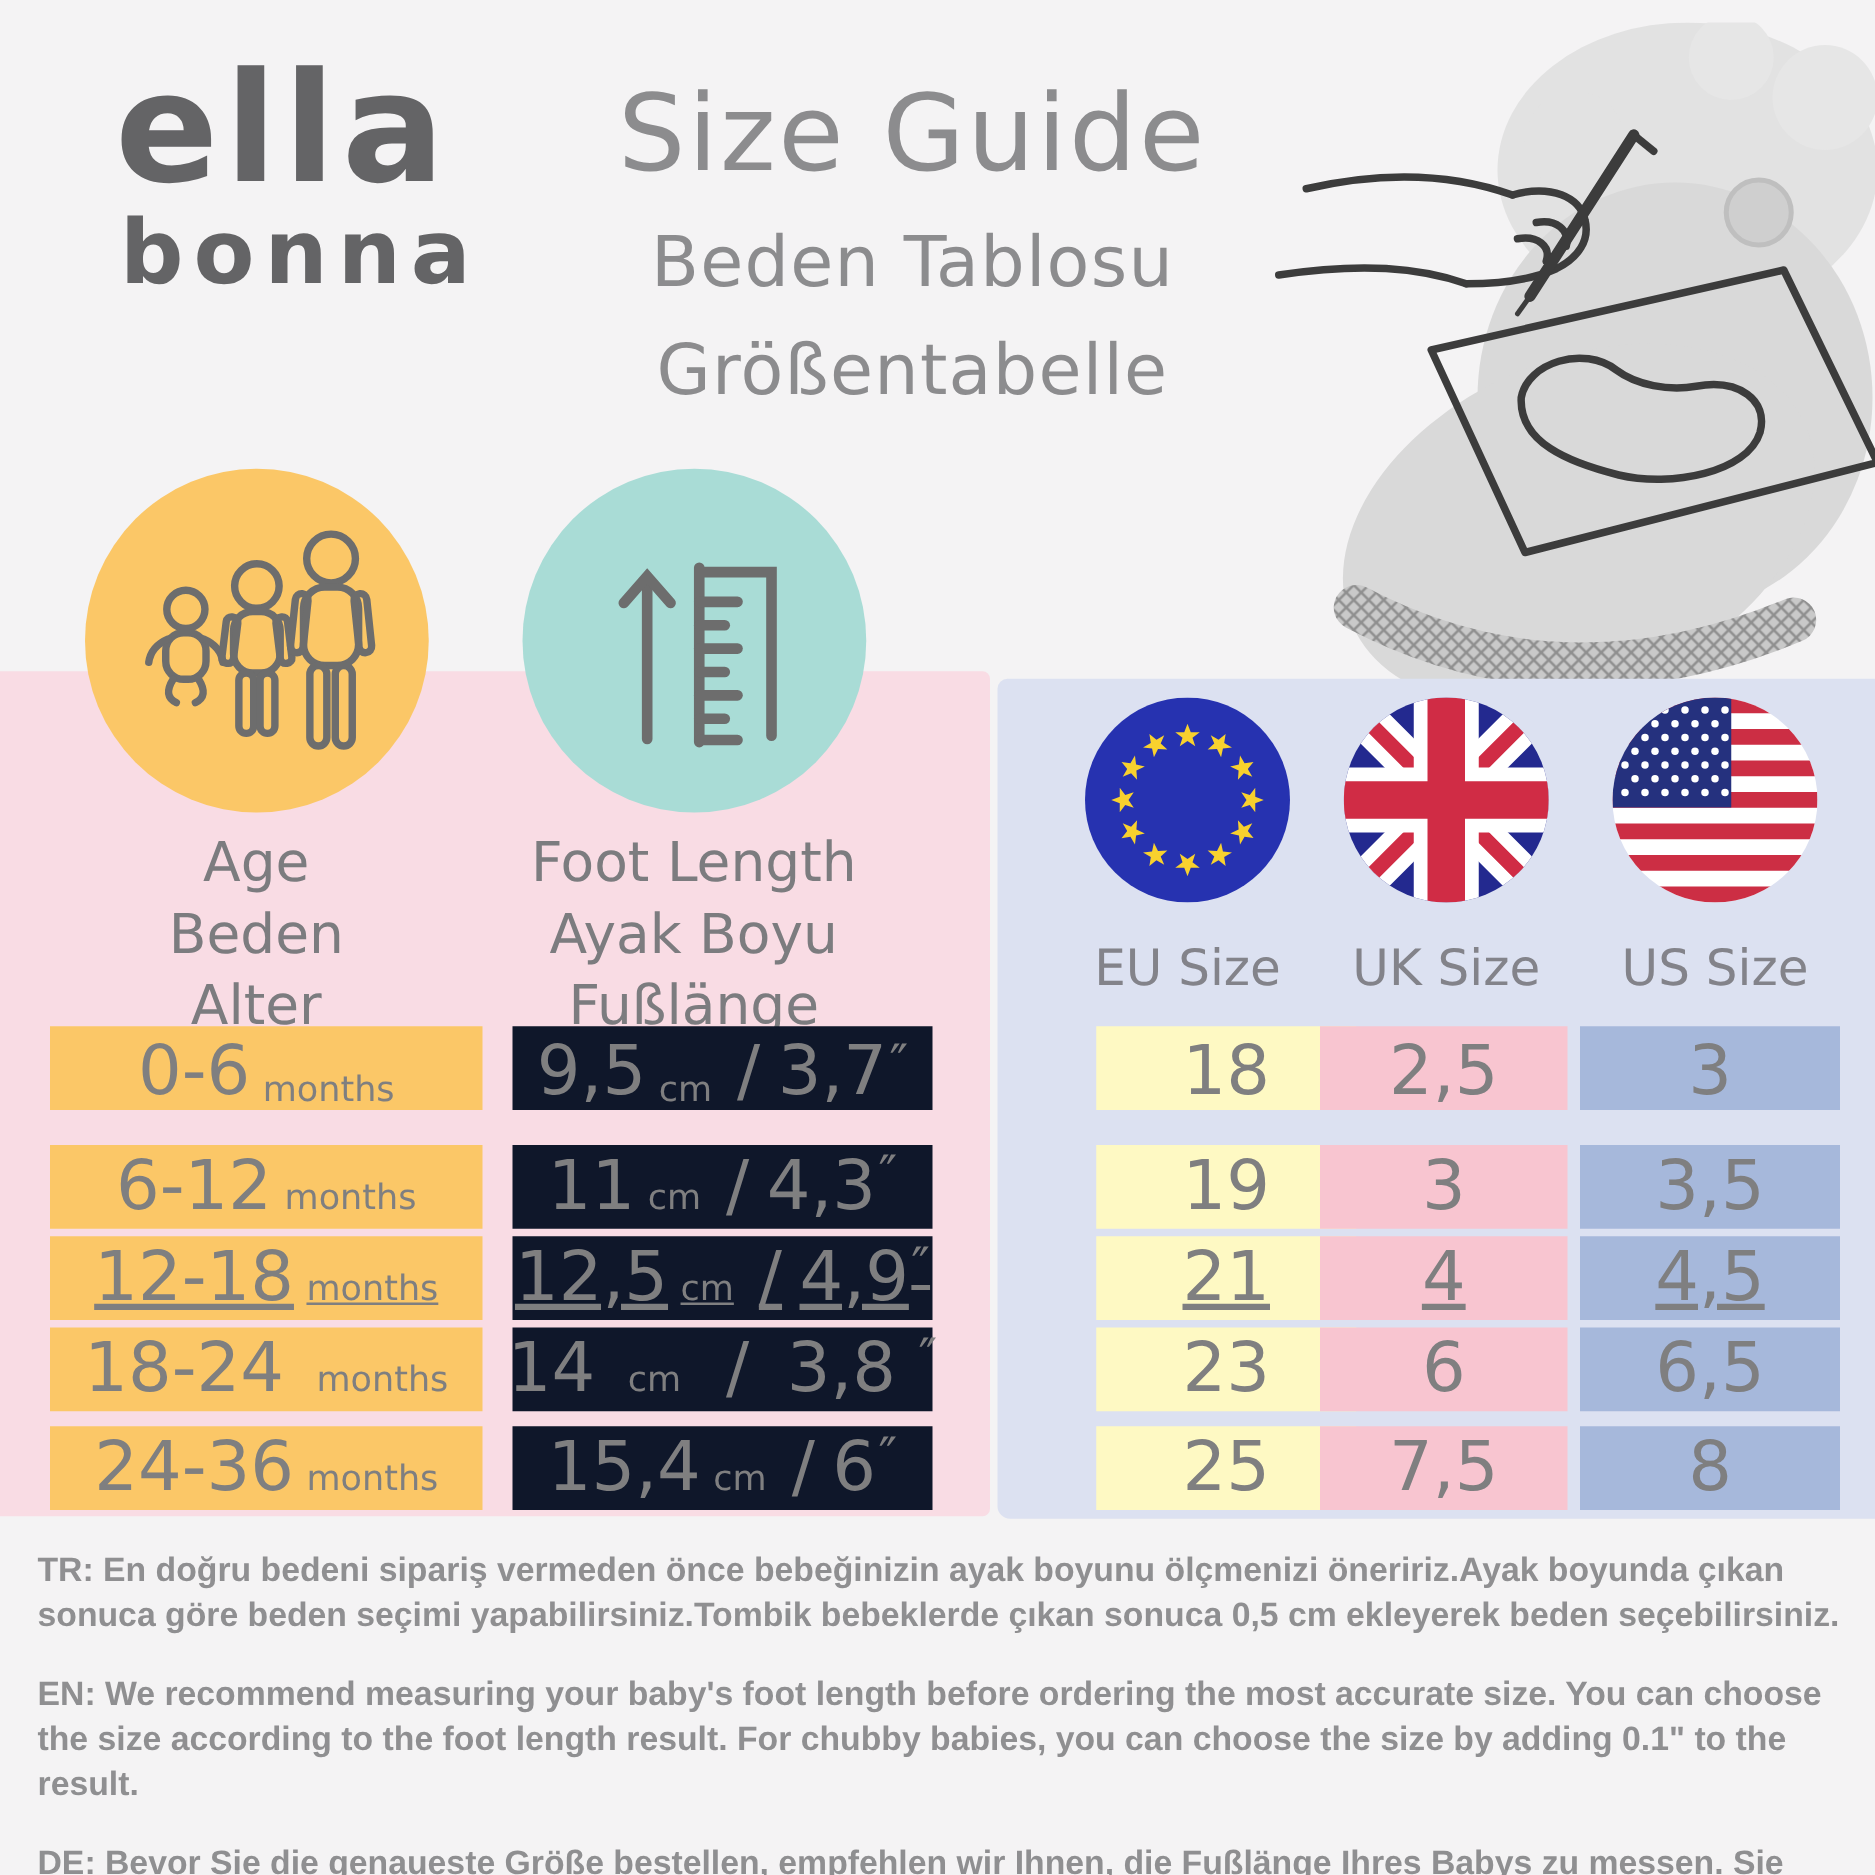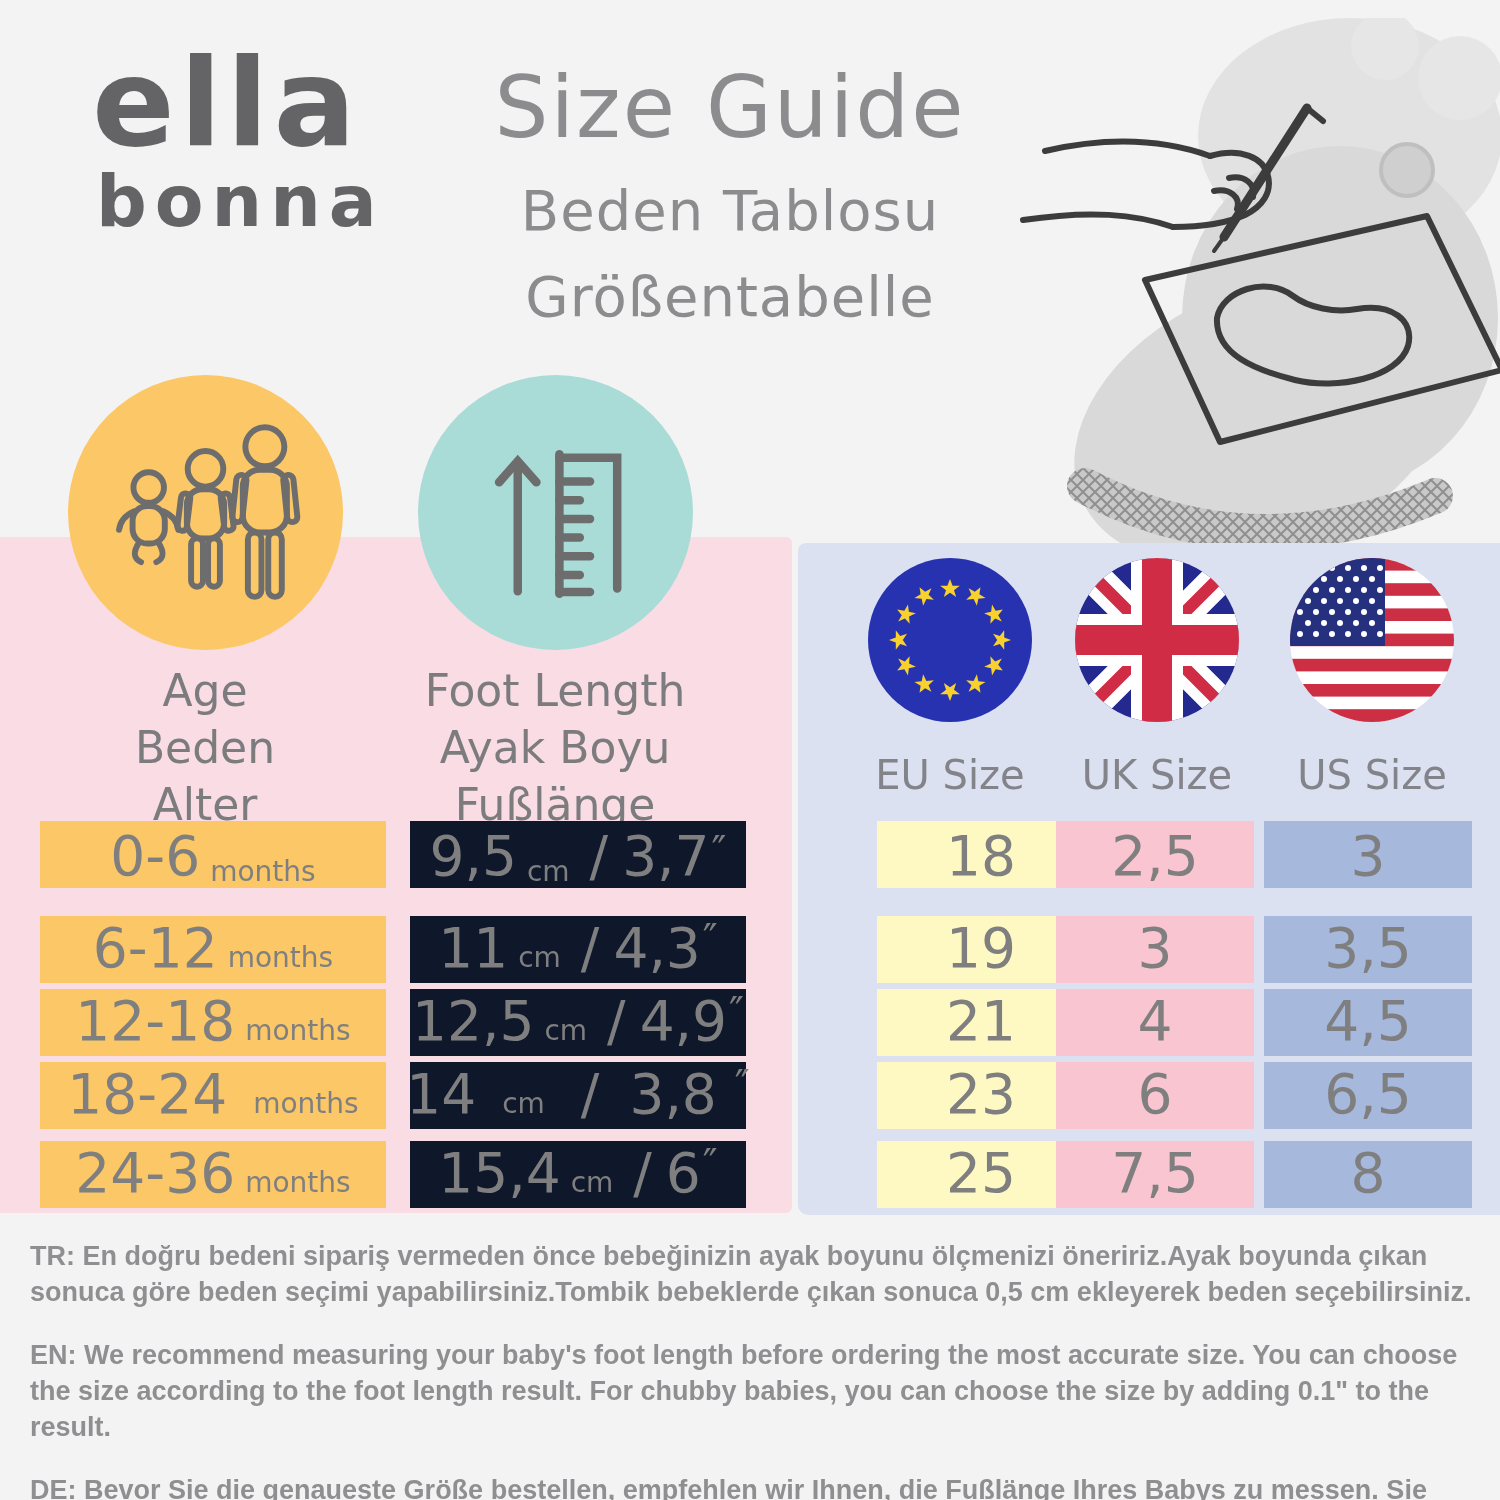--- a/index.html
+++ b/index.html
@@ -38,21 +38,21 @@
   .big{font-size:55px;line-height:64px;}
   .small{font-size:28px;margin-left:10px;}
   .slash{font-size:55px;margin-left:20px;margin-right:14px;}
   .prime{font-size:40px;margin-left:2px;transform:translateY(-14px);}
 
   .cell-age{left:40px;width:346px;background:#fbc767;}
   .cell-foot{left:410px;width:336px;background:#0f172a;}
   .cell-eu{left:836px;width:208px;background:#fef9c3;margin-left:41px;}
   .cell-uk{left:1056px;width:198px;background:#f8c5d0;}
   .cell-us{left:1264px;width:208px;background:#a6b8db;}
-  .r0{top:821px;align-items:flex-end;} .r1{top:916px;} .r2{top:989px;} .r3{top:1062px;gap:16px;} .r4{top:1141px;}
+  .r0{top:821px;align-items:flex-end;} .r1{top:916px;} .r2{top:989px;text-decoration:underline;} .r3{top:1062px;gap:16px;} .r4{top:1141px;}
 
   
   .flag{width:164px;height:164px;top:558px;}
   .flag-eu{left:868px;} .flag-uk{left:1075px;} .flag-us{left:1290px;}
   .flag-label{top:752px;width:220px;text-align:center;font-size:40px;color:#83838a;}
   .flag-label-eu{left:840px;} .flag-label-uk{left:1047px;} .flag-label-us{left:1262px;}
 
   
   .notes{left:30px;top:1238px;width:1445px;font-family:"Liberation Sans", sans-serif;
          font-weight:bold;font-size:27px;line-height:36px;color:#8f8f91;}

